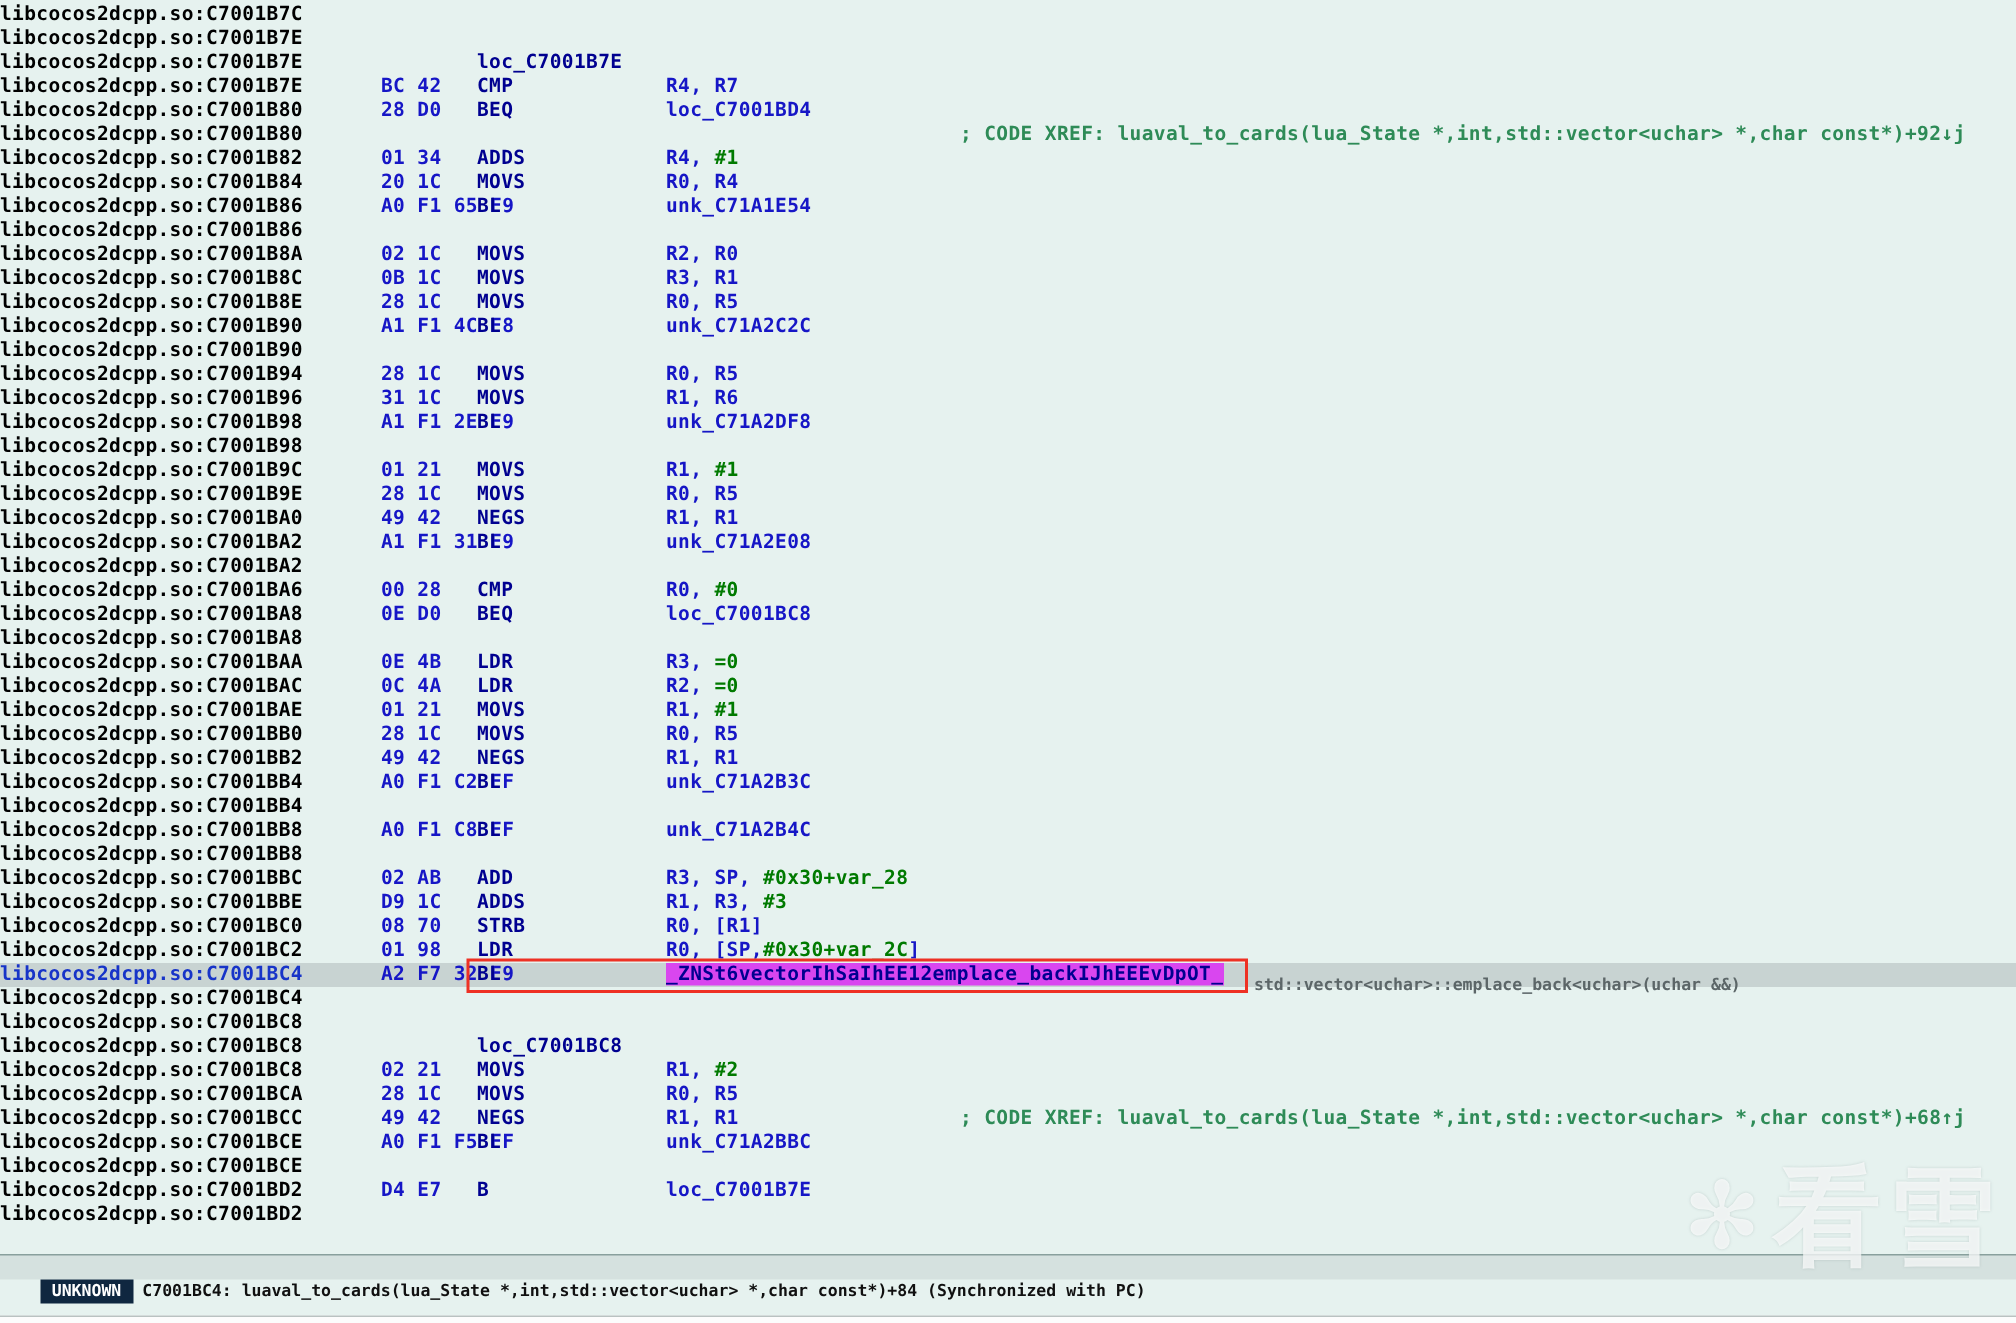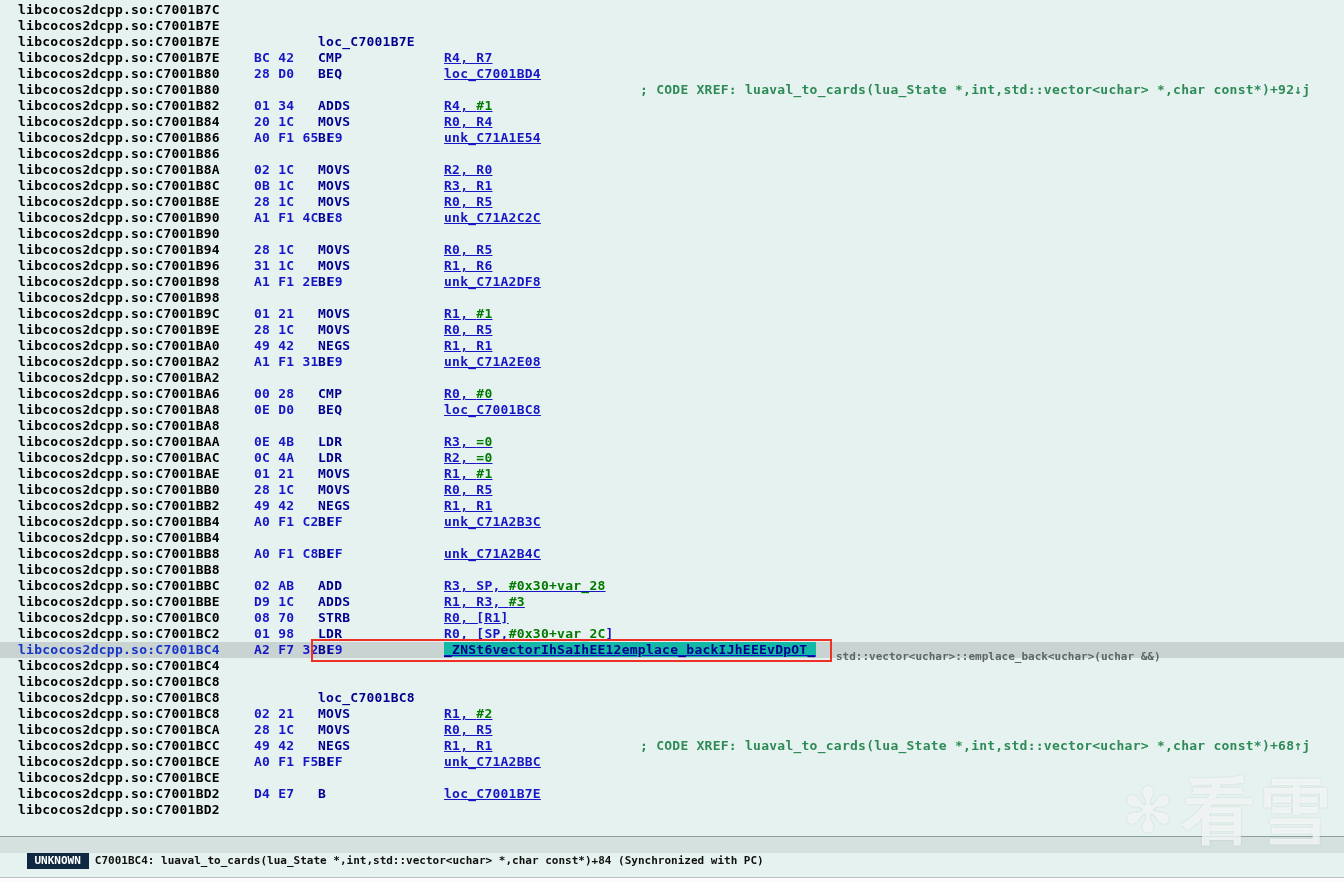--- a/index.html
+++ b/index.html
@@ -13,34 +13,34 @@
   
   #listing{
     position:absolute;left:0;top:0;width:1344px;height:836px;
     padding-top:2px;box-sizing:border-box;
   }
   .line{
     position:relative;height:16px;line-height:16px;
     font-size:13px;font-weight:bold;letter-spacing:0.25px;white-space:pre;
   }
   .line.sel{background:#c8d3d2;}
-  .addr{position:absolute;left:18px;color:#000000;}
+  .addr{position:absolute;left:0;color:#000000;}
   .sel .addr{color:#1734c8;}
   .bytes{position:absolute;left:222px;color:#1616c6;padding-left:32px;}
   .mn{position:absolute;left:318px;color:#000090;}
-  .ops{position:absolute;left:444px;color:#1616c6;text-decoration:underline;}
+  .ops{position:absolute;left:444px;color:#1616c6;}
   .ops .imm{color:#007a00;}
   .lbl{position:absolute;left:318px;color:#000090;}
   .xref{position:absolute;left:640px;color:#2e8b57;margin-top:48px;}
   .sep{position:absolute;left:318px;color:#7f8f8f;}
   .dem{
     position:absolute;left:836px;color:#5c6668;
     font-size:11px;font-weight:bold;letter-spacing:0;top:7px;
   }
-  .hl{background:#14b8a6;color:#000090;margin-top:12px;}
+  .hl{background:#d946ef;color:#000090;margin-top:12px;}
   .redbox{
     position:absolute;left:311px;top:-3px;width:517px;height:19px;
     border:2px solid #ee3124;z-index:5;pointer-events:none;background:transparent;
   }
 
   
   #statusbar{
     position:absolute;left:0;top:836px;width:1344px;height:17px;
     background:#d5e1df;border-top:1px solid #89a09d;box-sizing:border-box;
     font-size:11px;font-weight:bold;line-height:16px;white-space:pre;

